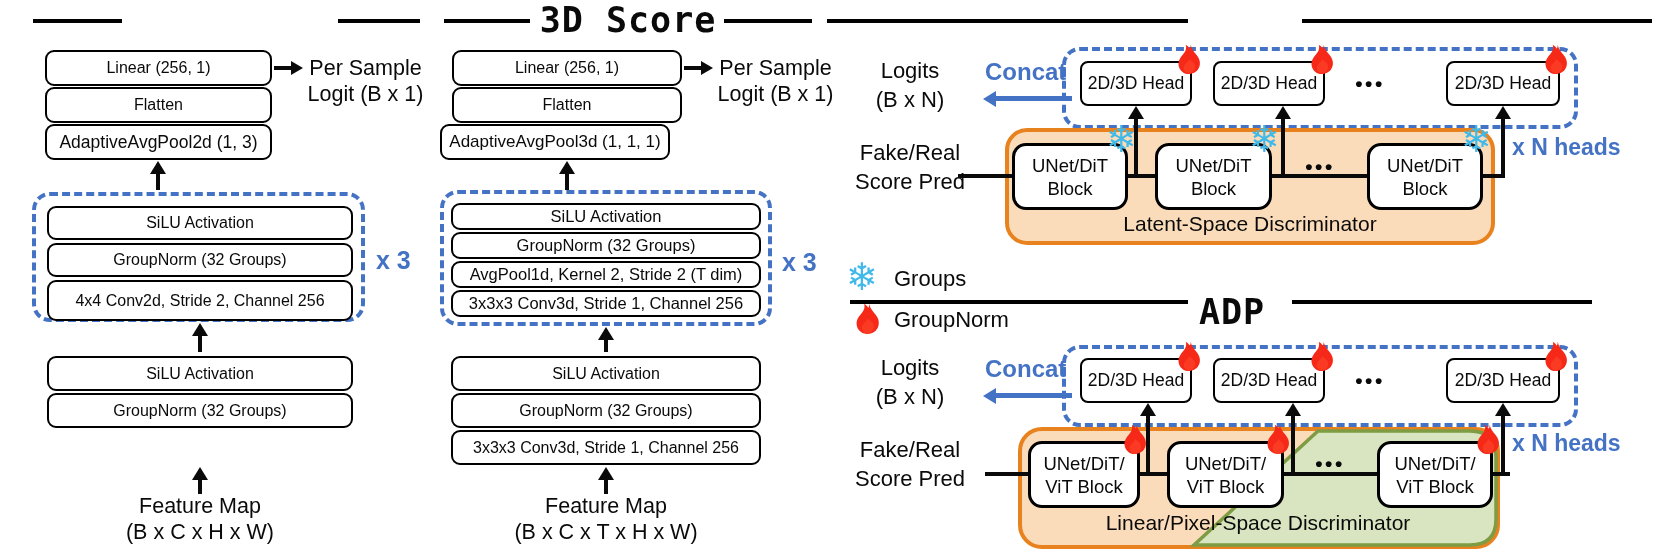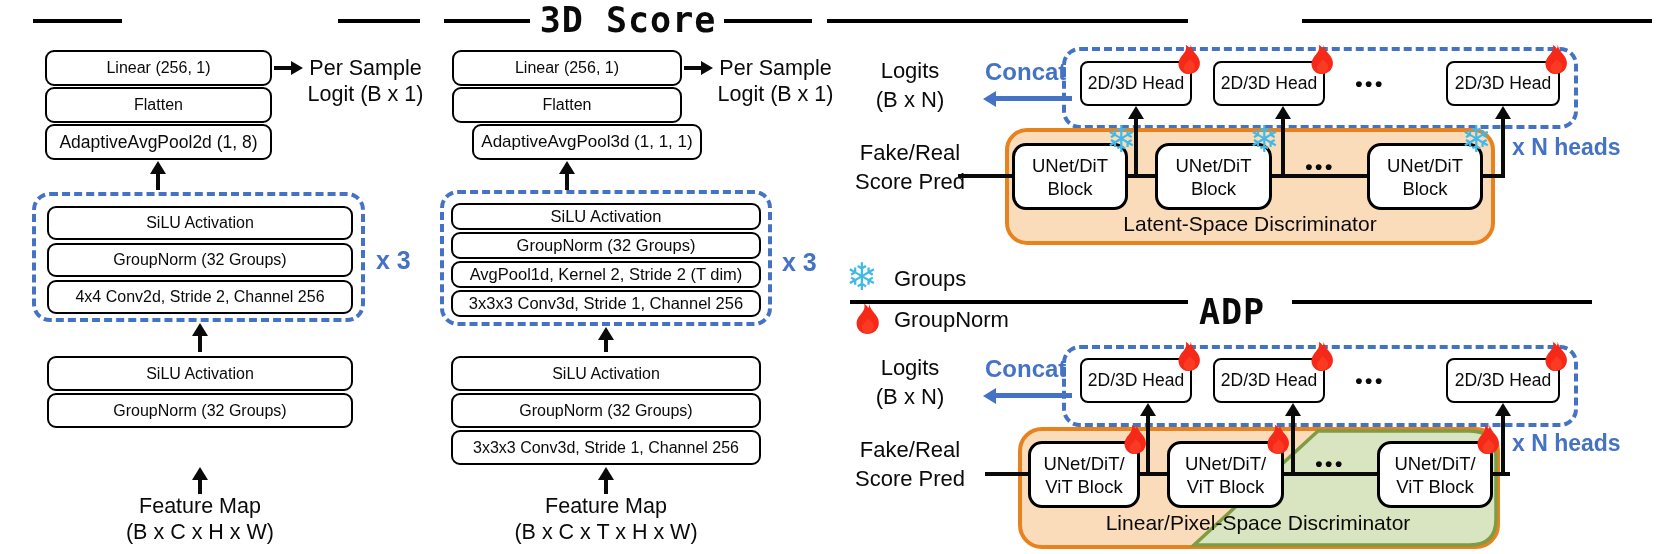--- a/index.html
+++ b/index.html
@@ -58,54 +58,54 @@
   </defs>
 </svg>
 
 <div class="canvas">
 
   <div class="rule" style="left:33px;top:19px;width:89px"></div>
   <div class="rule" style="left:338px;top:19px;width:82px"></div>
 
   <div class="nbox fs18" style="left:45px;top:50px;width:227px;height:36px">Linear (256, 1)</div>
   <div class="nbox fs18" style="left:45px;top:87px;width:227px;height:36px">Flatten</div>
-  <div class="nbox fs175" style="left:45px;top:124px;width:227px;height:36px">AdaptiveAvgPool2d (1, 8)</div>
+  <div class="nbox fs175" style="left:45px;top:124px;width:227px;height:36px">AdaptiveAvgPool2d (1, 3)</div>
 
   <div class="hright" style="left:274px;top:66px;width:17px"></div>
   <div class="center2 lbl21" style="left:298px;top:55px;width:135px">
     <span>Per Sample</span>
     <span>Logit (B x 1)</span>
   </div>
 
   <div class="vup" style="left:156px;top:174px;height:16px"></div>
 
   <div class="dashbox" style="left:32px;top:192px;width:333px;height:130px"></div>
   <div class="nbox fs18" style="left:47px;top:206px;width:306px;height:34px">SiLU Activation</div>
   <div class="nbox fs18" style="left:47px;top:243px;width:306px;height:34px">GroupNorm (32 Groups)</div>
-  <div class="nbox fs18" style="left:47px;top:280px;width:306px;height:34px">4x4 Conv2d, Stride 2, Channel 256</div>
+  <div class="nbox fs18" style="left:47px;top:280px;width:306px;height:41px">4x4 Conv2d, Stride 2, Channel 256</div>
   <div class="bluetext" style="left:376px;top:246px;font-size:25px">x 3</div>
 
   <div class="vup" style="left:198px;top:336px;height:16px"></div>
 
   <div class="nbox fs18" style="left:47px;top:356px;width:306px;height:35px">SiLU Activation</div>
   <div class="nbox fs18" style="left:47px;top:393px;width:306px;height:35px">GroupNorm (32 Groups)</div>
 
   <div class="vup" style="left:198px;top:480px;height:14px"></div>
   <div class="center2 lbl21" style="left:75px;top:493px;width:250px">
     <span>Feature Map</span>
     <span>(B x C x H x W)</span>
   </div>
 
   <div class="rule" style="left:444px;top:19px;width:86px"></div>
   <div class="sect-title" style="left:522px;top:1px;width:212px">3D Score</div>
   <div class="rule" style="left:724px;top:19px;width:88px"></div>
 
   <div class="nbox fs18" style="left:452px;top:50px;width:230px;height:36px">Linear (256, 1)</div>
   <div class="nbox fs18" style="left:452px;top:87px;width:230px;height:36px">Flatten</div>
-  <div class="nbox fs17" style="left:472px;top:124px;width:230px;height:36px">AdaptiveAvgPool3d (1, 1, 1)</div>
+  <div class="nbox fs17" style="left:440px;top:124px;width:230px;height:36px">AdaptiveAvgPool3d (1, 1, 1)</div>
 
   <div class="hright" style="left:684px;top:66px;width:17px"></div>
   <div class="center2 lbl21" style="left:708px;top:55px;width:135px">
     <span>Per Sample</span>
     <span>Logit (B x 1)</span>
   </div>
 
   <div class="vup" style="left:565px;top:174px;height:16px"></div>
 
   <div class="dashbox" style="left:440px;top:190px;width:332px;height:136px"></div>

